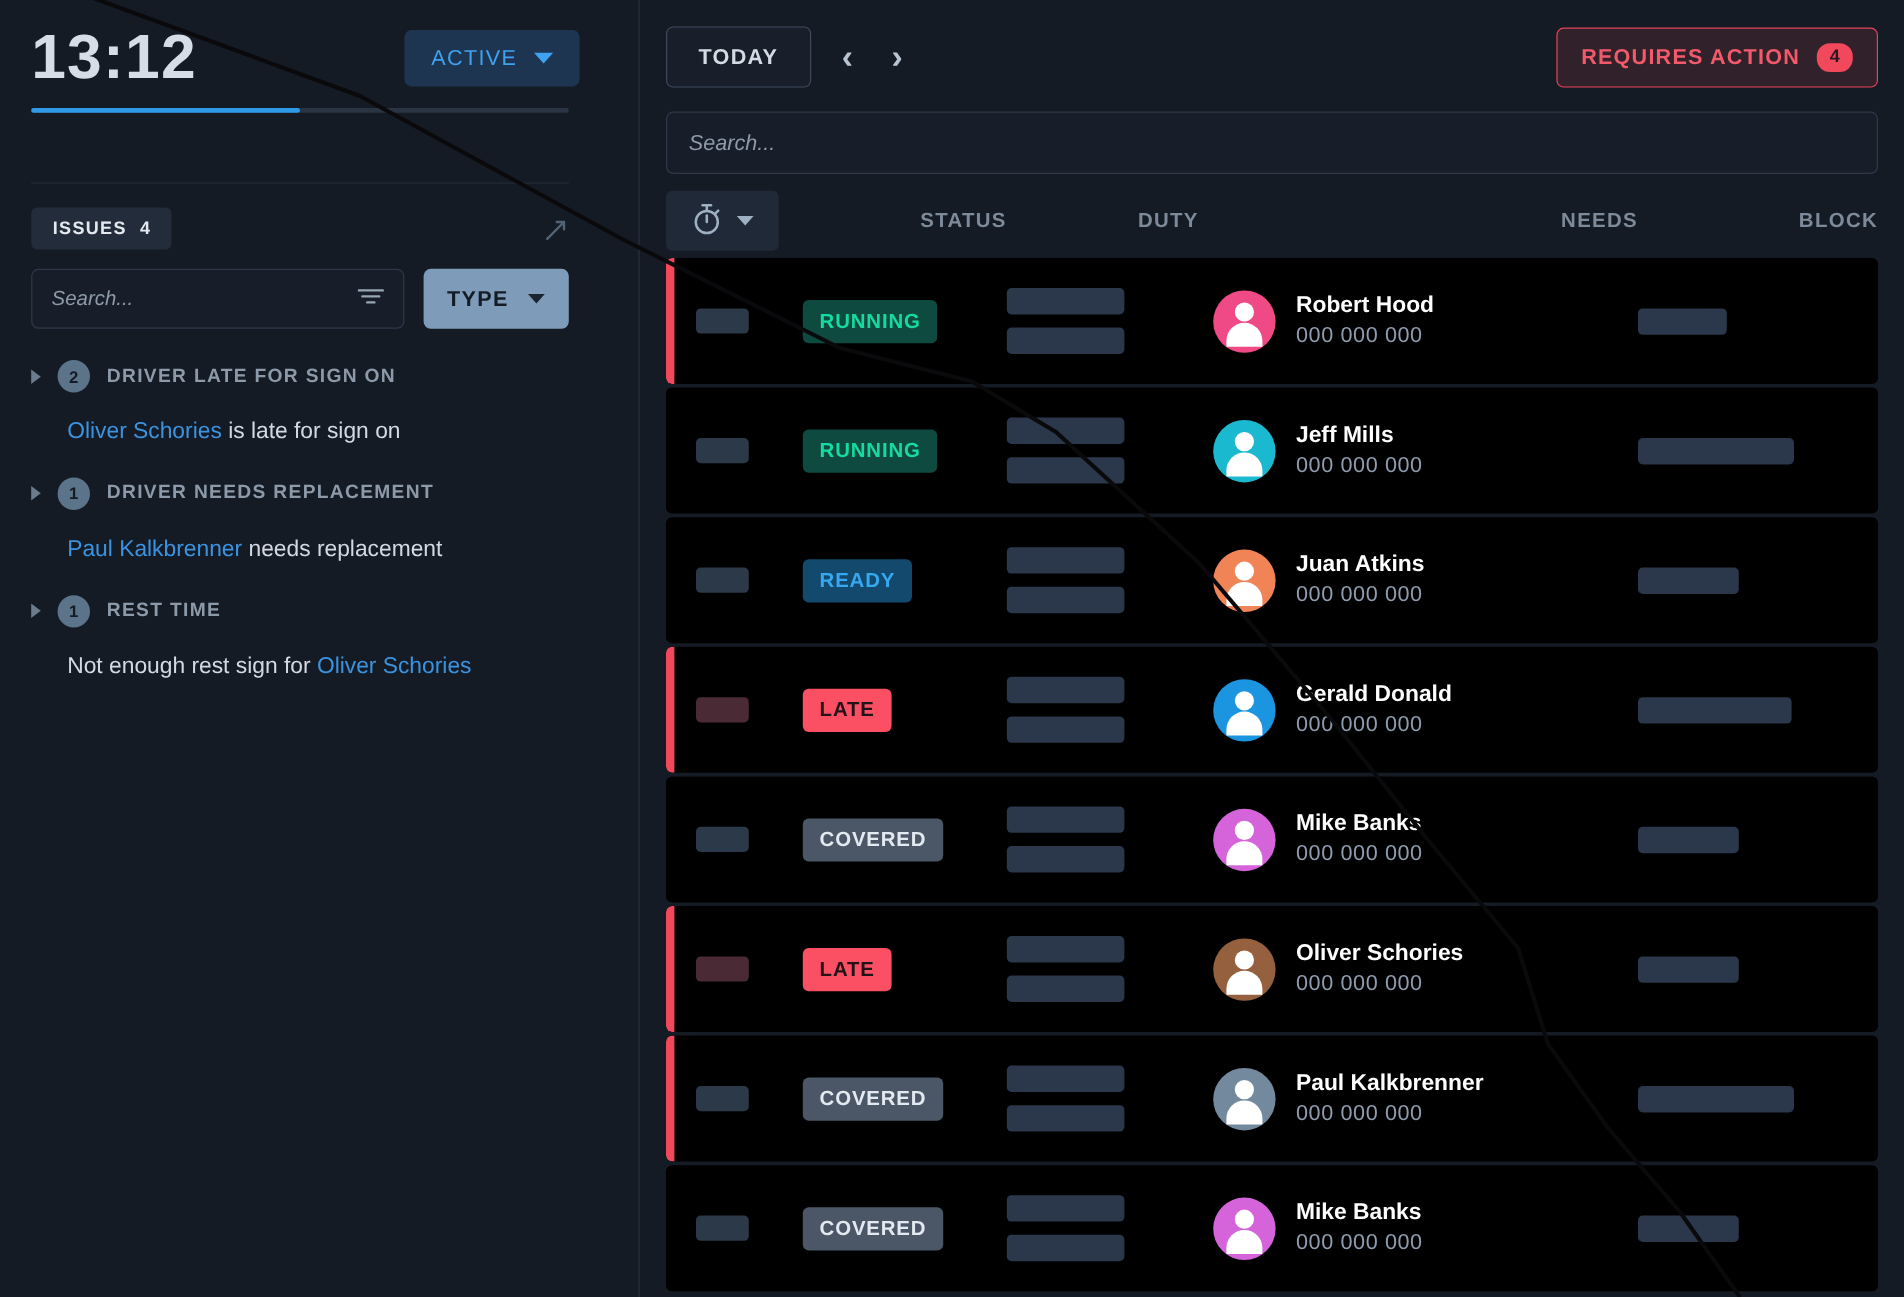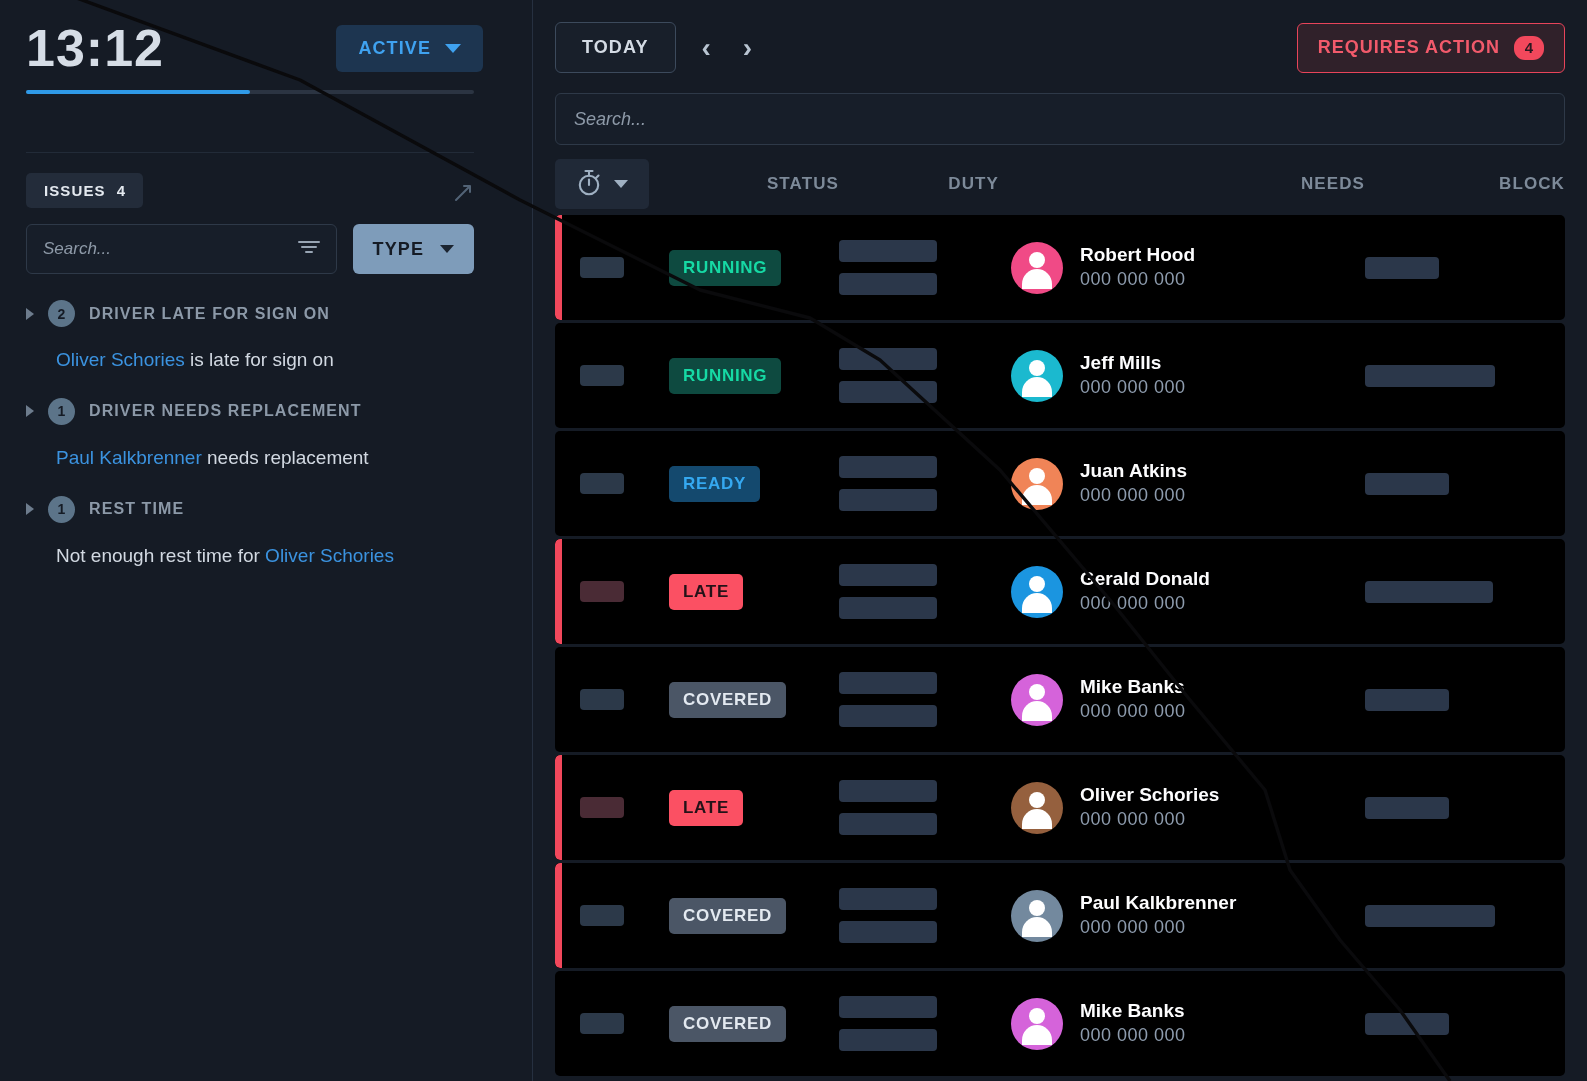--- a/index.html
+++ b/index.html
@@ -30,21 +30,21 @@
   .clock {
     font-size: 52px; font-weight: 700; color: #d6dde6;
     letter-spacing: 1px; line-height: 1; font-family: "Liberation Sans", sans-serif;
   }
   .active-btn {
     background: #1d3550; border-radius: 6px;
     padding: 13px 22px; display: flex; align-items: center; gap: 14px;
     cursor: pointer; margin-right: 24px;
   }
   .active-btn .label {
-    color: #3fa2f0; font-size: 18px; font-weight: 700; letter-spacing: 1.1px;
+    color: #3fa2f0; font-size: 18px; font-weight: 400; letter-spacing: 1.1px;
   }
   .caret-down {
     width: 0; height: 0; border-left: 8px solid transparent;
     border-right: 8px solid transparent; border-top: 9px solid #3fa2f0;
   }
   .progress-track {
     margin-top: 16px; height: 4px; background: #2b3442; border-radius: 2px;
     width: 448px; position: relative;
   }
   .progress-fill {
@@ -281,21 +281,21 @@
             <span class="group-title">DRIVER NEEDS REPLACEMENT</span>
           </div>
           <div class="issue-line"><span class="lnk">Paul Kalkbrenner</span><span> needs replacement</span></div>
         </div>
         <div class="group">
           <div class="group-head">
             <span class="tri"></span>
             <span class="badge-count">1</span>
             <span class="group-title">REST TIME</span>
           </div>
-          <div class="issue-line"><span>Not enough rest time for </span><span class="lnk">Oliver Schories</span></div>
+          <div class="issue-line"><span>Not enough rest sign for </span><span class="lnk">Oliver Schories</span></div>
         </div>
       </div>
   </div>
 
   <div class="main">
 
     <div class="main-top">
       <div class="today-btn">TODAY</div>
       <div class="navarrow">‹</div>
       <div class="navarrow">›</div>

